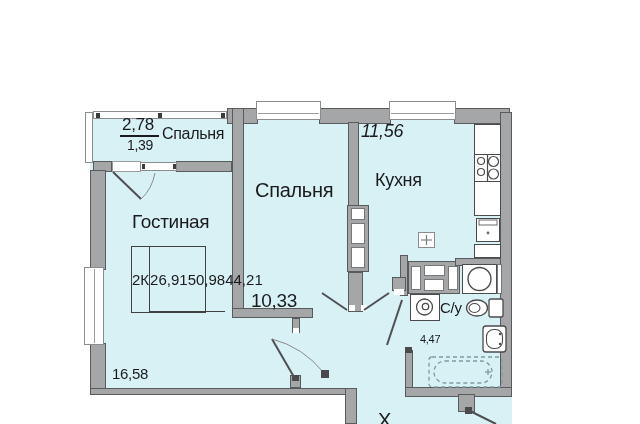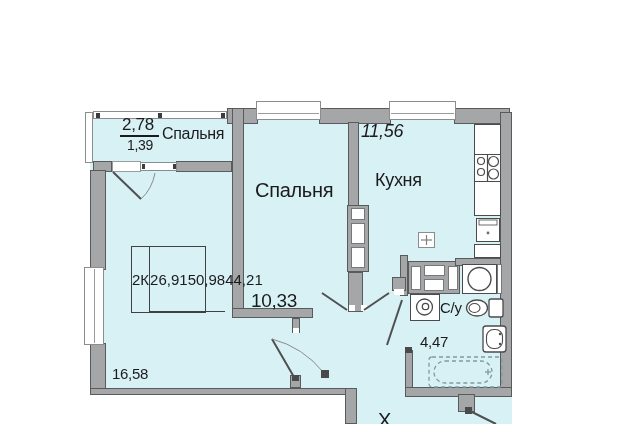--- a/index.html
+++ b/index.html
@@ -176,24 +176,25 @@
   <div class="fraction-line" style="left:120px;top:135px;width:39px;"></div>
   <div class="lbl" style="left:127px;top:137px;font-size:14px;">1,39</div>
   <div class="lbl" style="left:162px;top:125px;font-size:16px;">Спальня</div>
 
   <div class="lbl" style="left:255px;top:179px;font-size:20px;">Спальня</div>
   <div class="lbl" style="left:251px;top:290px;font-size:19px;">10,33</div>
 
   <div class="lbl" style="left:375px;top:170px;font-size:18px;">Кухня</div>
   <div class="lbl" style="left:361px;top:121px;font-size:18px;font-style:italic;">11,56</div>
 
+  <div class="lbl" style="left:132px;top:211px;font-size:19px;">Гостиная</div>
   <div class="lbl" style="left:112px;top:365px;font-size:15px;">16,58</div>
 
   <div class="lbl" style="left:440px;top:299px;font-size:15px;">С/у</div>
-  <div class="lbl" style="left:420px;top:333px;font-size:15px;">4,47</div>
+  <div class="lbl" style="left:420px;top:333px;font-size:11px;">4,47</div>
 
   <div class="lbl" style="left:378px;top:409px;font-size:20px;">Х</div>
 
   <div id="sum-table">
     <div id="sum-left">2К</div>
     <div id="sum-right">
       <div class="sum-row">26,91</div>
       <div class="sum-row">50,98</div>
       <div class="sum-row">44,21</div>
     </div>

